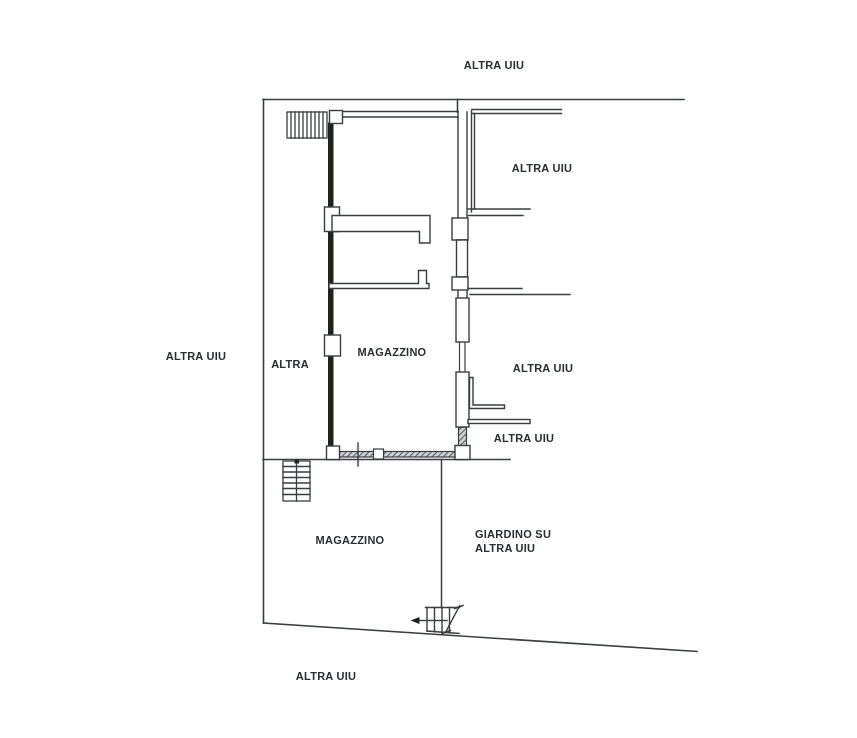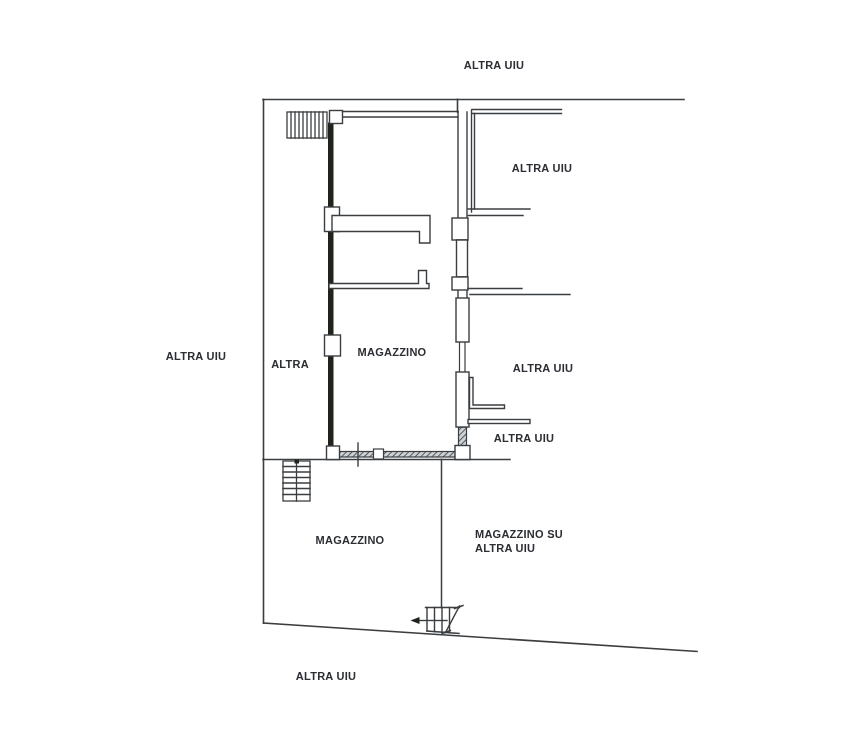--- a/index.html
+++ b/index.html
@@ -116,17 +116,17 @@
   </svg>
 
   <div class="lbl" style="left:494px;top:65px;">ALTRA UIU</div>
   <div class="lbl" style="left:542px;top:168px;">ALTRA UIU</div>
   <div class="lbl" style="left:196px;top:356px;">ALTRA UIU</div>
   <div class="lbl" style="left:290px;top:364px;">ALTRA</div>
   <div class="lbl" style="left:392px;top:352px;">MAGAZZINO</div>
   <div class="lbl" style="left:543px;top:368px;">ALTRA UIU</div>
   <div class="lbl" style="left:524px;top:438px;">ALTRA UIU</div>
   <div class="lbl" style="left:350px;top:540px;">MAGAZZINO</div>
-  <div class="lbl left-anchor" style="left:475px;top:534px;">MAGAZZINO SU</div>
+  <div class="lbl left-anchor" style="left:475px;top:534px;">GIARDINO SU</div>
   <div class="lbl left-anchor" style="left:475px;top:548px;">ALTRA UIU</div>
   <div class="lbl" style="left:326px;top:676px;">ALTRA UIU</div>
 
 </div>
 
 </body></html>

